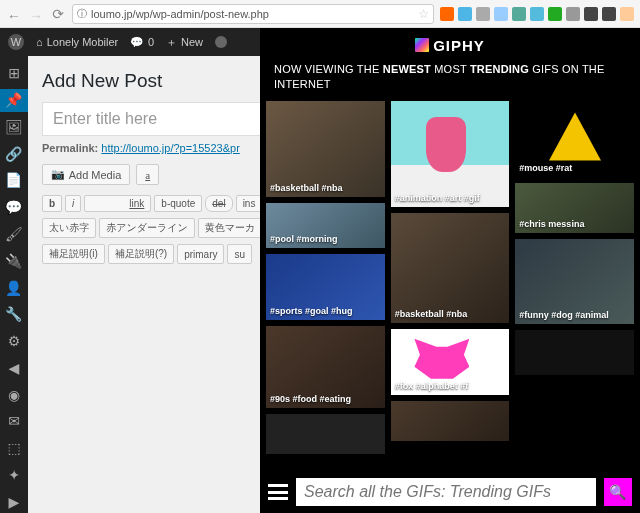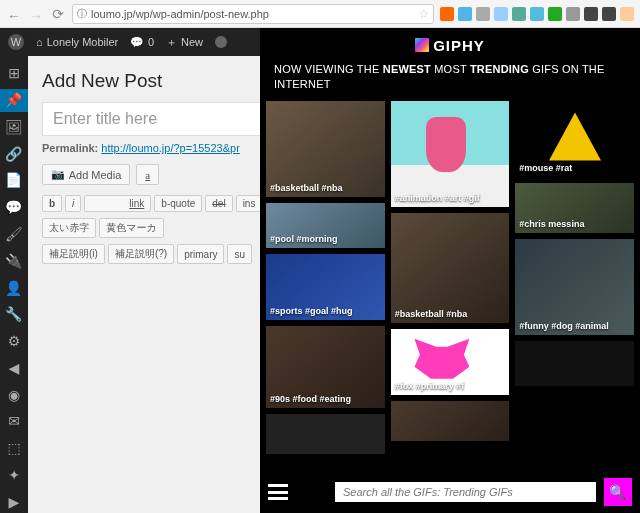--- a/index.html
+++ b/index.html
@@ -28,41 +28,41 @@
 .content { flex: 1; background: #f0f0f0; padding: 14px 14px 0 14px; overflow: hidden; }
 .page-title { font-size: 19px; font-weight: 400; color: #23282d; margin-bottom: 10px; }
 .title-input { width: 100%; height: 34px; border: 1px solid #ddd; background: #fff; padding: 0 10px; font-size: 16px; color: #333; margin-bottom: 6px; }
 .title-input::placeholder { color: #999; }
 .permalink-row { font-size: 11px; color: #666; margin-bottom: 10px; }
 .permalink-row a { color: #0073aa; text-decoration: underline; }
 .media-row { display: flex; gap: 6px; margin-bottom: 6px; }
 .media-btn { border: 1px solid #ccc; background: #f7f7f7; padding: 3px 8px; font-size: 11px; color: #555; cursor: pointer; border-radius: 2px; display: flex; align-items: center; gap: 4px; }
 .editor-toolbar { display: flex; flex-wrap: wrap; gap: 3px; padding: 4px 0; }
 .tb-btn { border: 1px solid #ccc; background: #f7f7f7; padding: 2px 6px; font-size: 10px; color: #555; cursor: pointer; border-radius: 2px; }
-.tb-btn.strike { text-decoration: line-through; }
+.tb-btn.strike { text-decoration: line-through; border-radius: 7px; }
 .tb-btn.under { text-decoration: underline; padding-left: 44px; }
 
 
 .giphy-panel { position: absolute; top: 28px; right: 0; width: 380px; height: 485px; background: #000; color: #fff; display: flex; flex-direction: column; z-index: 100; }
 .giphy-header { height: 34px; display: flex; align-items: center; justify-content: center; gap: 4px; font-weight: 800; font-size: 15px; letter-spacing: 1px; }
 .giphy-logo-sq { width: 14px; height: 14px; background: linear-gradient(135deg,#0f9,#93f,#f66,#ff3); border-radius: 1px; }
 .giphy-banner { padding: 0 14px 8px 14px; font-size: 11px; font-weight: 700; line-height: 1.4; letter-spacing: 0.2px; color: #fff; }
 .giphy-banner .bold { font-weight: 900; }
 .giphy-banner .norm { font-weight: 400; text-align: right; }
 
 .giphy-grid { flex: 1; display: flex; gap: 6px; padding: 0 6px; overflow: hidden; }
 .giphy-col { flex: 1; display: flex; flex-direction: column; gap: 6px; }
 .gif-card { position: relative; border-radius: 0; overflow: hidden; cursor: pointer; }
 .gif-card .bg { width: 100%; height: 100%; }
 .gif-tags { position: absolute; left: 4px; bottom: 4px; font-size: 9px; font-weight: 700; color: #fff; text-shadow: 0 1px 2px rgba(0,0,0,0.8); }
 
 .giphy-search { height: 42px; display: flex; align-items: center; padding: 0 8px; gap: 8px; }
 .hamburger { width: 20px; height: 16px; display: flex; flex-direction: column; justify-content: space-between; cursor: pointer; }
 .hamburger span { height: 3px; background: #fff; }
-.search-input { flex: 1; height: 20px; border: none; background: #fff; padding: 0 8px; font-size: 11px; color: #333; font-style: italic; margin-left: 39px; }
+.search-input { flex: 1; height: 28px; border: none; background: #fff; padding: 0 8px; font-size: 16px; color: #333; font-style: italic; }
 .search-btn { width: 28px; height: 28px; background: #f0f; color: #fff; display: flex; align-items: center; justify-content: center; cursor: pointer; font-size: 14px; }
 </style>
 </head>
 <body>
 
 <div class="browser-bar">
   <div class="nav-btn">←</div>
   <div class="nav-btn" style="color:#ccc">→</div>
   <div class="nav-btn">⟳</div>
   <div class="url-bar">
@@ -145,20 +145,21 @@
     <div class="editor-toolbar" id="toolbar">
         <button class="tb-btn" style="font-weight: bold;">b</button>
         <button class="tb-btn" style="font-style: italic;">i</button>
         <button class="tb-btn under">link</button>
         <button class="tb-btn">b-quote</button>
         <button class="tb-btn strike">del</button>
         <button class="tb-btn">ins</button>
         <button class="tb-btn" style="font-style: italic;">i</button>
         <div style="flex-basis: 100%; height: 0px;"></div>
         <button class="tb-btn">太い赤字</button>
+        <button class="tb-btn">赤アンダーライン</button>
         <button class="tb-btn">黄色マーカ</button>
         <div style="flex-basis: 100%; height: 0px;"></div>
         <button class="tb-btn">補足説明(i)</button>
         <button class="tb-btn">補足説明(?)</button>
         <button class="tb-btn">primary</button>
         <button class="tb-btn">su</button>
         <div style="flex-basis: 100%; height: 0px;"></div>
       </div>
   </div>
 </div>
@@ -201,38 +202,38 @@
           <div class="gif-tags">#animation  #art  #gif</div>
         </div>
         <div class="gif-card" style="height: 110px;">
           <div class="bg" style="background: linear-gradient(140deg, rgb(90, 74, 58), rgb(43, 34, 26)); position: relative;"></div>
           <div class="gif-tags">#basketball  #nba</div>
         </div>
         <div class="gif-card" style="height: 66px;">
           <div class="bg" style="background: rgb(255, 255, 255); position: relative;">
             <div style="position:absolute;left:20%;top:15%;width:55px;height:40px;background:#ff3dbb;clip-path:polygon(10% 40%,0 0,40% 20%,60% 20%,100% 0,90% 40%,100% 70%,70% 100%,30% 100%,0 70%)"></div>
           </div>
-          <div class="gif-tags">#fox  #primary  #f</div>
+          <div class="gif-tags">#fox  #alphabet  #f</div>
         </div>
         <div class="gif-card" style="height: 40px;">
           <div class="bg" style="background: linear-gradient(140deg, rgb(74, 58, 44), rgb(42, 32, 24)); position: relative;"></div>
         </div>
       </div>
       <div class="giphy-col">
         <div class="gif-card" style="height: 76px;">
           <div class="bg" style="background: rgb(0, 0, 0); position: relative;">
             <div style="position:absolute;left:50%;top:50%;transform:translate(-50%,-55%);width:0;height:0;border-left:26px solid transparent;border-right:26px solid transparent;border-bottom:48px solid #f5c400"></div>
           </div>
           <div class="gif-tags">#mouse  #rat</div>
         </div>
         <div class="gif-card" style="height: 50px;">
           <div class="bg" style="background: linear-gradient(140deg, rgb(75, 90, 61), rgb(43, 51, 36)); position: relative;"></div>
           <div class="gif-tags">#chris messina</div>
         </div>
-        <div class="gif-card" style="height: 96px; text-decoration: underline;">
+        <div class="gif-card" style="height: 85px; text-decoration: underline;">
           <div class="bg" style="background: linear-gradient(140deg, rgb(46, 58, 68), rgb(74, 90, 88)); position: relative;"></div>
           <div class="gif-tags">#funny  #dog  #animal</div>
         </div>
         <div class="gif-card" style="height: 45px;">
           <div class="bg" style="background: rgb(17, 17, 17); position: relative;"></div>
         </div>
       </div>
     </div>
   <div class="giphy-search">
     <div class="hamburger">

